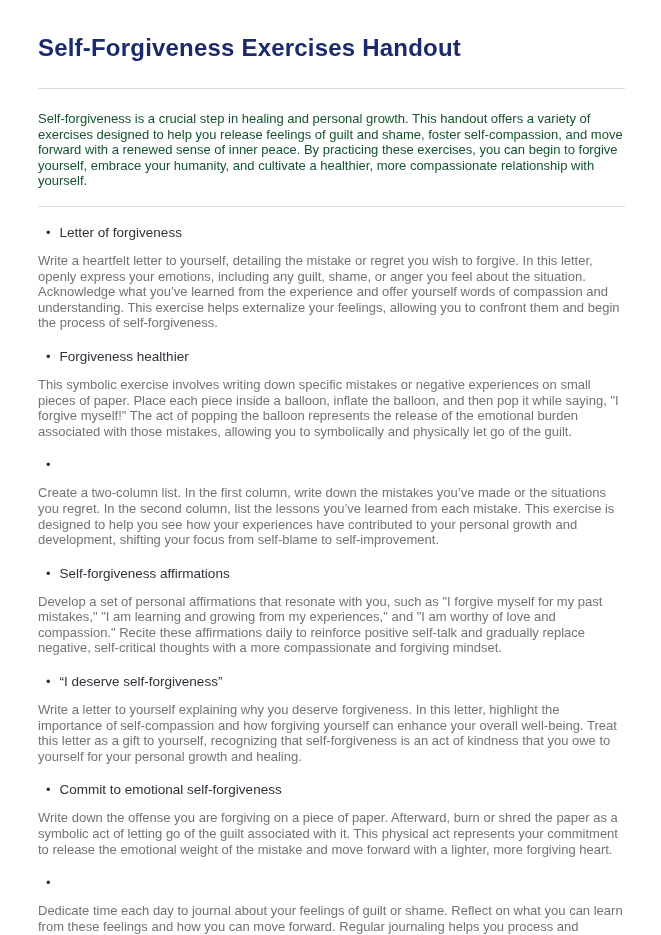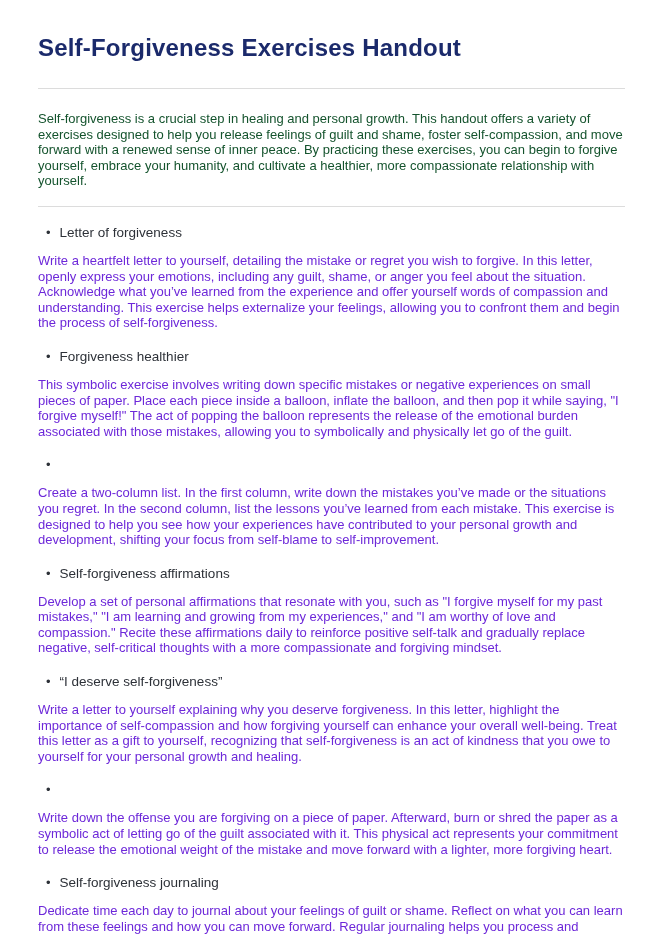--- a/index.html
+++ b/index.html
@@ -54,21 +54,21 @@
     margin: 0;
     font-size: 13.5px;
     line-height: 16px;
     font-weight: normal;
     color: #2d3138;
   }
   .exercise p {
     margin: 0;
     font-size: 13px;
     line-height: 15.6px;
-    color: #6d28d9;
+    color: #737373;
   }
 </style>
 </head>
 <body>
 
 <div class="page">
 
   <h1 class="doc-title">Self-Forgiveness Exercises Handout</h1>
 
   <hr class="rule">
@@ -112,25 +112,25 @@
     <div class="heading-row">
       <span class="bullet">•</span>
       <h2>“I deserve self-forgiveness”</h2>
     </div>
     <p>Write a letter to yourself explaining why you deserve forgiveness. In this letter, highlight the importance of self-compassion and how forgiving yourself can enhance your overall well-being. Treat this letter as a gift to yourself, recognizing that self-forgiveness is an act of kindness that you owe to yourself for your personal growth and healing.</p>
   </section>
 
   <section class="exercise">
     <div class="heading-row">
       <span class="bullet">•</span>
+      <h2>Commit to emotional self-forgiveness</h2>
     </div>
     <p>Write down the offense you are forgiving on a piece of paper. Afterward, burn or shred the paper as a symbolic act of letting go of the guilt associated with it. This physical act represents your commitment to release the emotional weight of the mistake and move forward with a lighter, more forgiving heart.</p>
   </section>
 
   <section class="exercise">
     <div class="heading-row">
       <span class="bullet">•</span>
-      <h2>Self-forgiveness journaling</h2>
     </div>
     <p>Dedicate time each day to journal about your feelings of guilt or shame. Reflect on what you can learn from these feelings and how you can move forward. Regular journaling helps you process and understand your emotions, providing a safe space to explore your thoughts and gradually work towards self-forgiveness.</p>
   </section>
 
 </div>
 
 </body></html>

